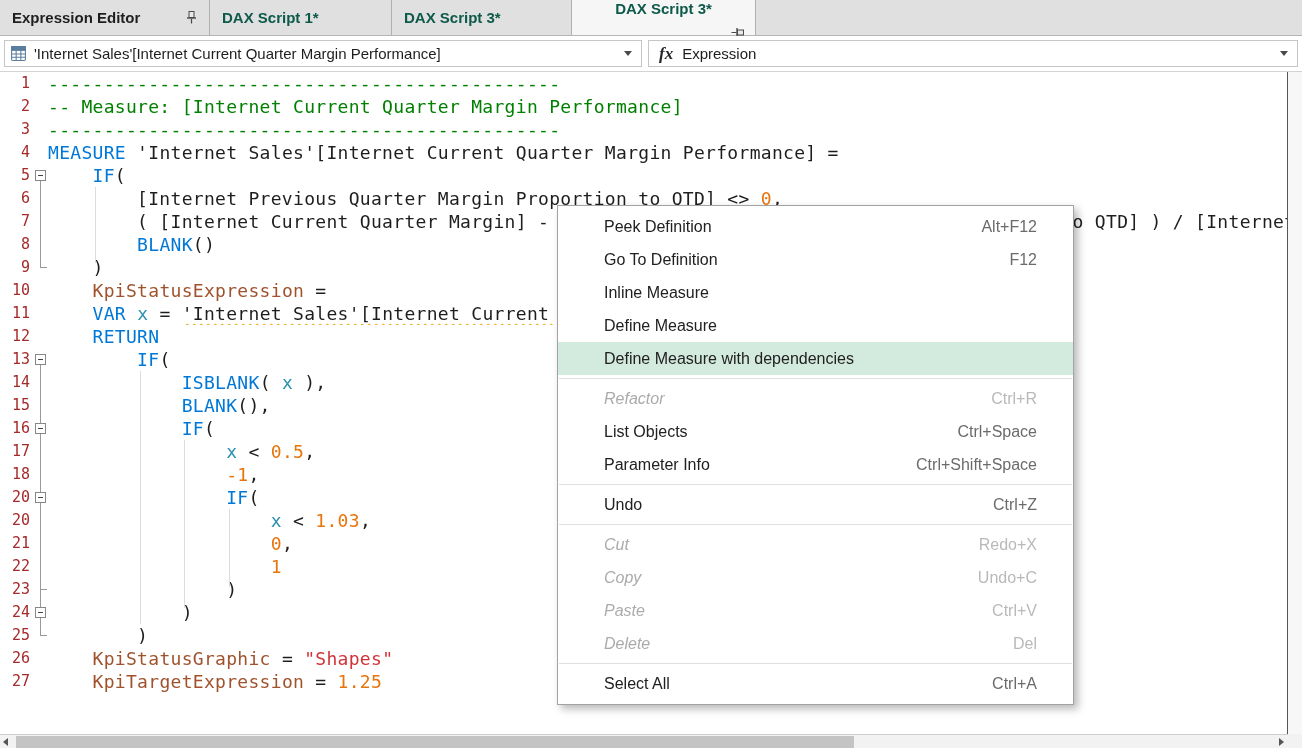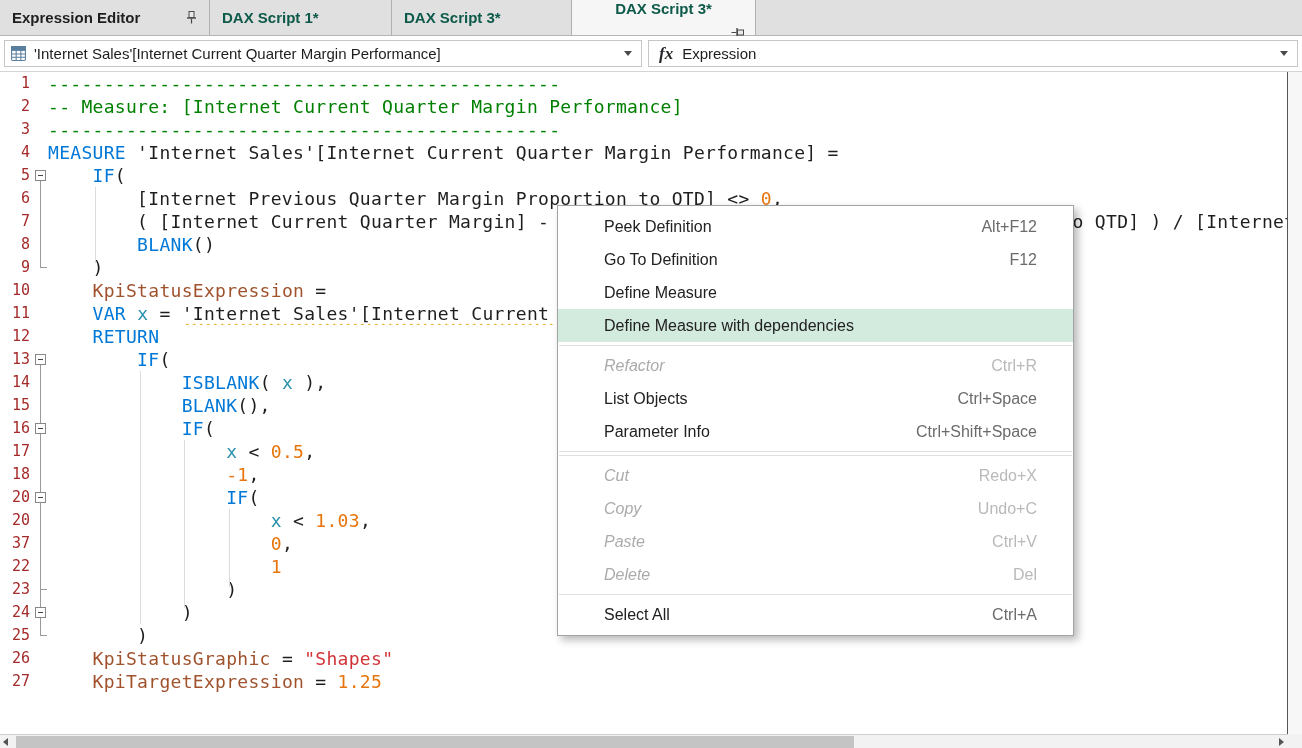--- a/index.html
+++ b/index.html
@@ -256,21 +256,21 @@
               <div class="foldbox"></div>
             </div>
             <div class="codeline"><span class="tk-t">                </span><span class="tk-k">IF</span><span class="tk-t">(</span></div>
           </div>
           <div class="ed-row">
             <span class="ln">20</span>
             <div class="fold"></div>
             <div class="codeline"><span class="tk-t">                    </span><span class="tk-v">x</span><span class="tk-t"> &lt; </span><span class="tk-n">1.03</span><span class="tk-t">,</span></div>
           </div>
           <div class="ed-row">
-            <span class="ln">37</span>
+            <span class="ln">21</span>
             <div class="fold"></div>
             <div class="codeline"><span class="tk-t">                    </span><span class="tk-n">0</span><span class="tk-t">,</span></div>
           </div>
           <div class="ed-row">
             <span class="ln">22</span>
             <div class="fold"></div>
             <div class="codeline"><span class="tk-t">                    </span><span class="tk-n">1</span></div>
           </div>
           <div class="ed-row">
             <span class="ln">23</span>
@@ -314,39 +314,46 @@
   <div class="context-menu">
       <div class="menu-item">
         <span class="label">Peek Definition</span>
         <span class="shortcut">Alt+F12</span>
       </div>
       <div class="menu-item">
         <span class="label">Go To Definition</span>
         <span class="shortcut">F12</span>
       </div>
       <div class="menu-item">
+        <span class="label">Inline Measure</span>
+      </div>
+      <div class="menu-item">
         <span class="label">Define Measure</span>
       </div>
       <div class="menu-item highlight">
         <span class="label">Define Measure with dependencies</span>
       </div>
       <div class="menu-sep"></div>
       <div class="menu-item disabled">
         <span class="label">Refactor</span>
         <span class="shortcut">Ctrl+R</span>
       </div>
       <div class="menu-item">
         <span class="label">List Objects</span>
         <span class="shortcut">Ctrl+Space</span>
       </div>
       <div class="menu-item">
         <span class="label">Parameter Info</span>
         <span class="shortcut">Ctrl+Shift+Space</span>
       </div>
       <div class="menu-sep"></div>
+      <div class="menu-item">
+        <span class="label">Undo</span>
+        <span class="shortcut">Ctrl+Z</span>
+      </div>
       <div class="menu-sep"></div>
       <div class="menu-item disabled">
         <span class="label">Cut</span>
         <span class="shortcut">Redo+X</span>
       </div>
       <div class="menu-item disabled">
         <span class="label">Copy</span>
         <span class="shortcut">Undo+C</span>
       </div>
       <div class="menu-item disabled">

